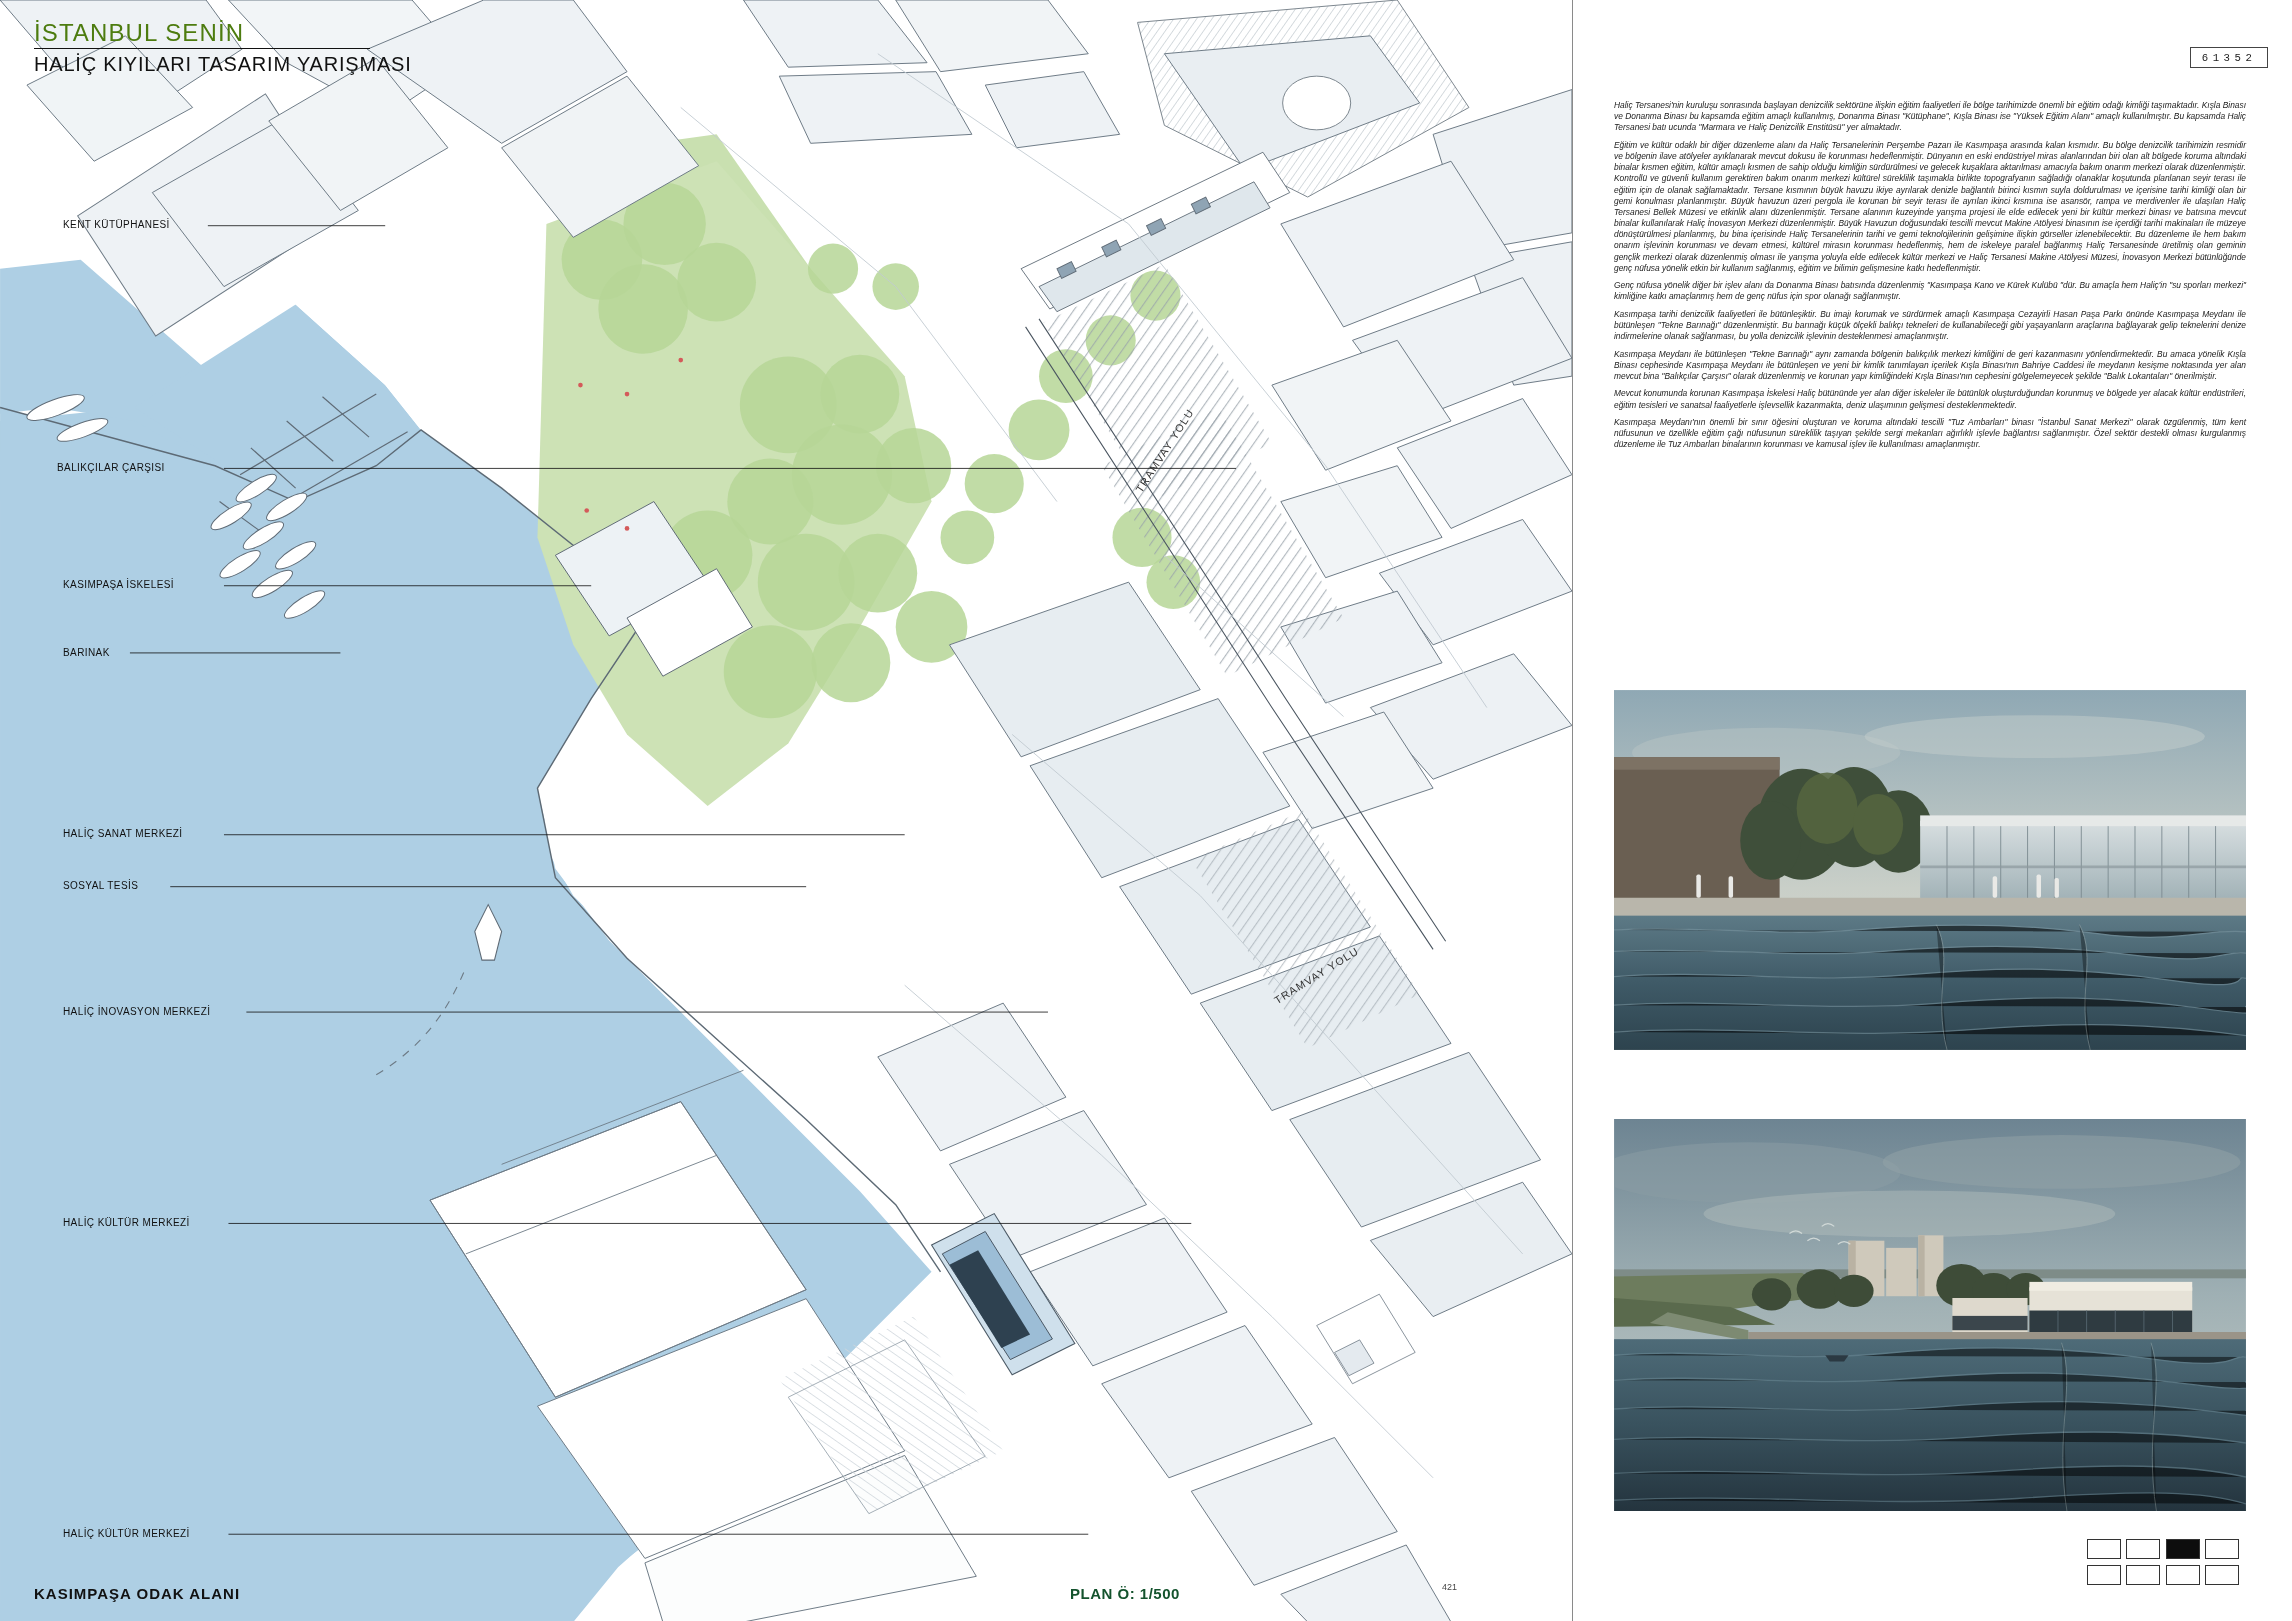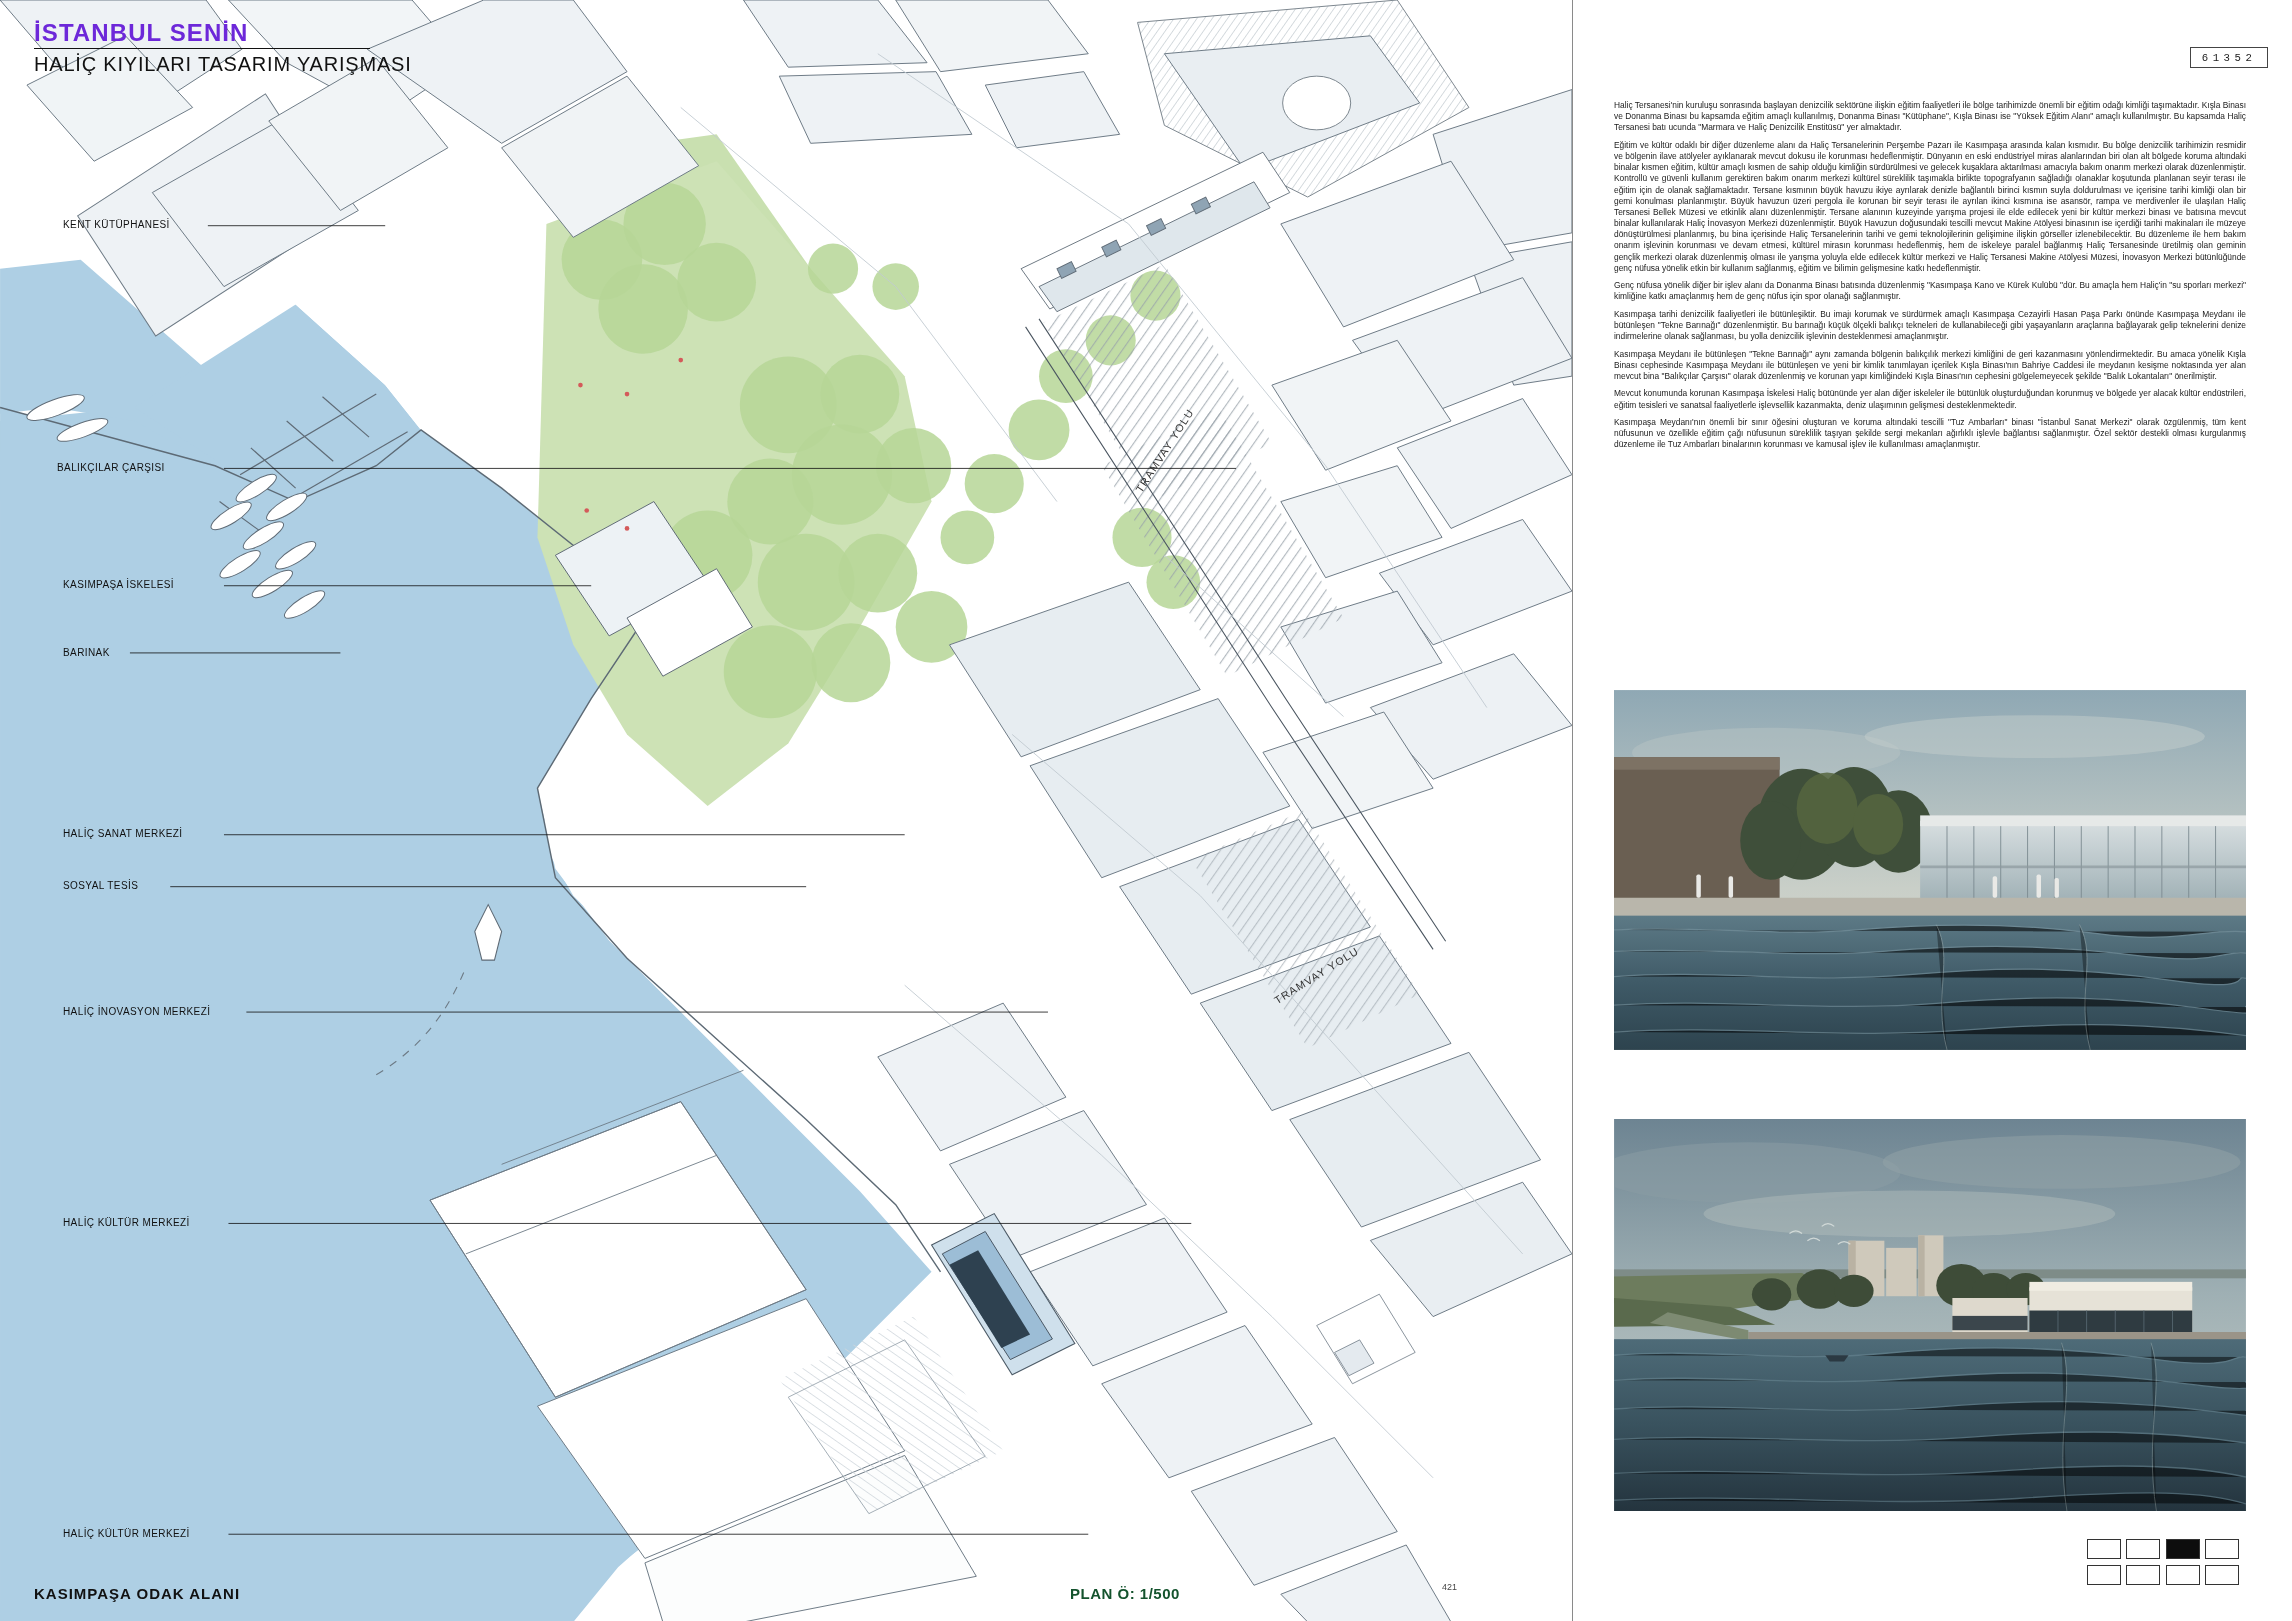--- a/index.html
+++ b/index.html
@@ -4,21 +4,21 @@
 <style>
   html,body{margin:0;padding:0;background:#ffffff;}
   body{width:2293px;height:1622px;font-family:"Liberation Sans",sans-serif;color:#1a1a1a;overflow:hidden;}
   #sheet{position:relative;width:2293px;height:1622px;background:#fff;}
 
   
   #left{position:absolute;left:0;top:0;width:1572px;height:1622px;overflow:hidden;background:#ffffff;}
   #planSvg{position:absolute;left:0;top:0;}
 
   .title-block{position:absolute;left:34px;top:19.7px;z-index:40;}
-  .title-main{font-size:24px;font-weight:bold;letter-spacing:1.1px;color:#6d28d9;line-height:1.05;}
+  .title-main{font-size:24px;font-weight:normal;letter-spacing:1.1px;color:#4d7c0f;line-height:1.05;}
   .title-rule{width:336px;height:1.8px;background:#111;margin:2.7px 0 3.6px 0;}
   .title-sub{font-size:20px;letter-spacing:0.8px;color:#111;}
 
   .sheet-foot-left{position:absolute;left:34px;bottom:19.7px;z-index:40;font-size:15px;font-weight:bold;letter-spacing:1px;color:#111;}
   .sheet-foot-scale{position:absolute;left:1070px;bottom:19.7px;z-index:40;font-size:15px;font-weight:bold;letter-spacing:0.5px;color:#14532d;}
 
   
   .callout{position:absolute;z-index:30;font-size:10px;letter-spacing:0.4px;color:#111;white-space:nowrap;}
 
   
@@ -26,21 +26,21 @@
 
   
   #divider{position:absolute;left:1572px;top:0;width:0.9px;height:1622px;background:#8a8a8a;}
 
   
   #right{position:absolute;left:1573px;top:0;width:720px;height:1622px;background:#fff;}
 
   .code-box{position:absolute;right:25px;top:27px;border:0.9px solid #444;padding:3.6px 10.7px;font-size:10.7px;letter-spacing:4.5px;color:#222;font-family:"Liberation Mono",monospace;margin-top:20px;}
 
   #texts{position:absolute;left:41px;top:100px;width:632px;}
-  #texts p{margin:0 0 6.3px 0;font-size:8.4px;line-height:1.33;text-align:justify;color:#1b1b1b;}
+  #texts p{margin:0 0 6.3px 0;font-size:8.4px;line-height:1.33;text-align:justify;color:#1b1b1b;font-style:italic;}
 
   .render{position:absolute;left:41px;width:632px;border:0;overflow:hidden;}
   #render1{top:690px;height:360px;}
   #render2{top:1119px;height:392px;}
 
   
   #legend{position:absolute;left:1755px;bottom:32px;width:0;}
   .legend-row{display:flex;gap:5.4px;margin-bottom:5.4px;}
   .sw{width:32px;height:18px;border:0.9px solid #333;background:#fff;}
   .sw.dark{background:#0d0d0d;}

